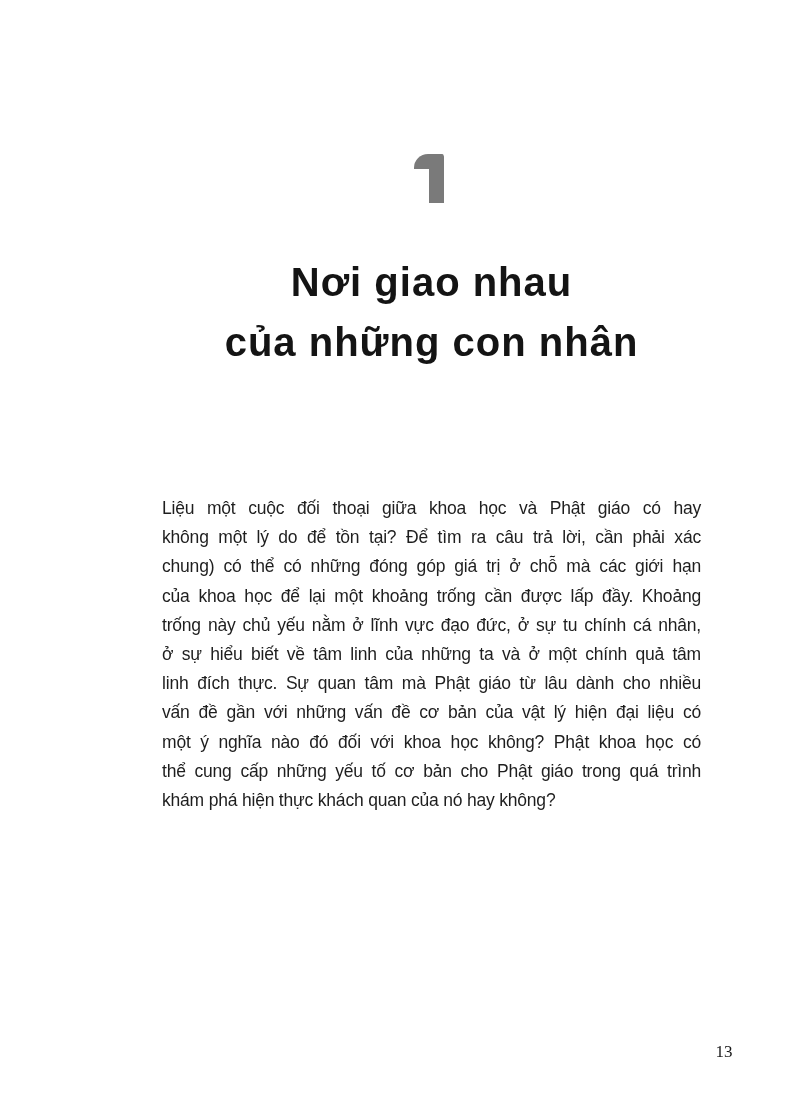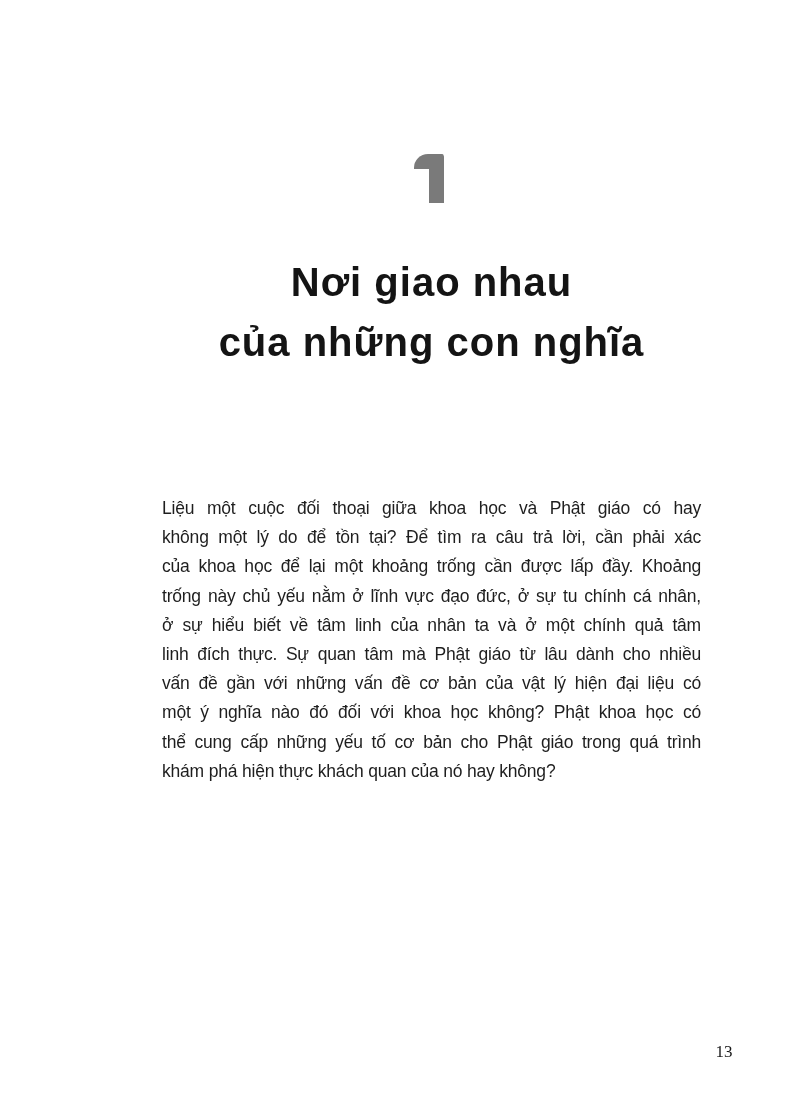--- a/index.html
+++ b/index.html
@@ -96,29 +96,30 @@
 
 <div class="page">
 
   <div class="chapter-number-wrap">
     <div class="chapter-glyph"></div>
     <span class="visually-hidden">1</span>
   </div>
 
   <div class="chapter-title">
     <div>Nơi giao nhau</div>
-    <div>của những con nghĩa</div>
+    <div>của những con nhân</div>
   </div>
 
   <div class="body-text">
     <div class="body-line">Liệu một cuộc đối thoại giữa khoa học và Phật giáo có hay</div>
     <div class="body-line">không một lý do để tồn tại? Để tìm ra câu trả lời, cần phải xác</div>
+    <div class="body-line">chung) có thể có những đóng góp giá trị ở chỗ mà các giới hạn</div>
     <div class="body-line">của khoa học để lại một khoảng trống cần được lấp đầy. Khoảng</div>
     <div class="body-line">trống này chủ yếu nằm ở lĩnh vực đạo đức, ở sự tu chính cá nhân,</div>
-    <div class="body-line">ở sự hiểu biết về tâm linh của nhân ta và ở một chính quả tâm</div>
+    <div class="body-line">ở sự hiểu biết về tâm linh của những ta và ở một chính quả tâm</div>
     <div class="body-line">linh đích thực. Sự quan tâm mà Phật giáo từ lâu dành cho nhiều</div>
     <div class="body-line">vấn đề gần với những vấn đề cơ bản của vật lý hiện đại liệu có</div>
     <div class="body-line">một ý nghĩa nào đó đối với khoa học không? Phật khoa học có</div>
     <div class="body-line">thể cung cấp những yếu tố cơ bản cho Phật giáo trong quá trình</div>
     <div class="body-line last">khám phá hiện thực khách quan của nó hay không?</div>
   </div>
 
   <div class="page-number">13</div>
 
 </div>

